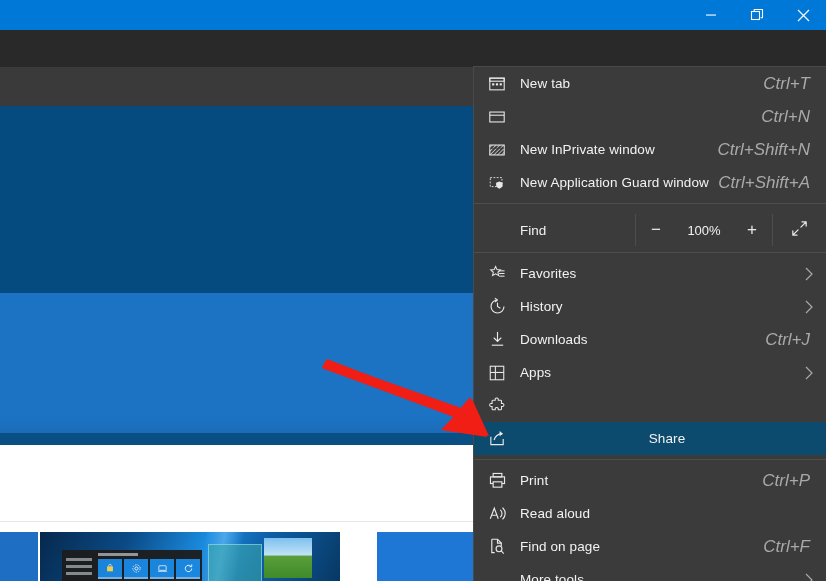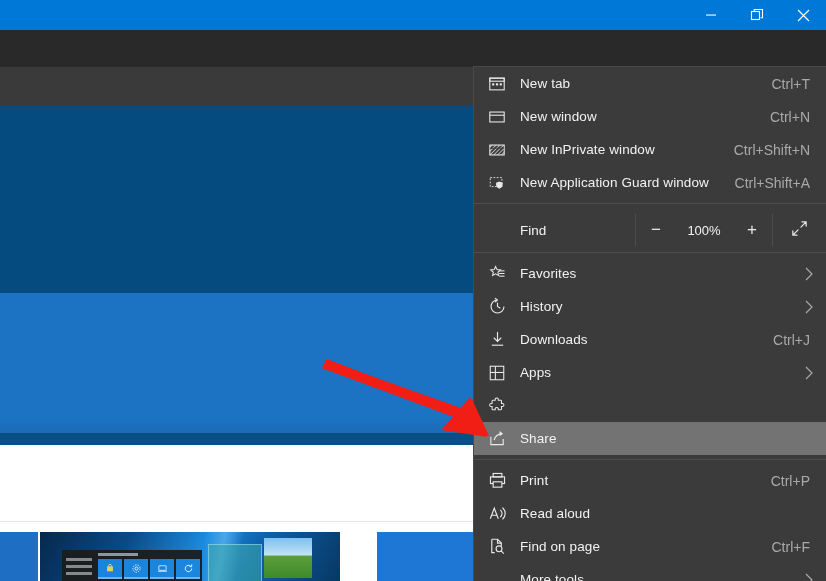--- a/index.html
+++ b/index.html
@@ -76,23 +76,23 @@
   .menu{
     position:absolute;left:474px;top:67px;width:352px;
     background:#3B3B3B;color:#ffffff;
     box-shadow:0 0 0 1px #4a4a4a;
   }
   .mi{
     height:33px;display:flex;align-items:center;padding:0 12px 0 0;position:relative;cursor:default;
   }
   .mi .ic{width:46px;min-width:46px;display:flex;align-items:center;justify-content:center;}
   .mi .lbl{flex:1;font-size:13.5px;color:#F2F2F2;letter-spacing:.1px;}
-  .mi .acc{font-size:14px;color:#A9A9A9;margin-left:auto;padding-right:4px;}
+  .mi .acc{font-size:17px;color:#A9A9A9;margin-left:auto;padding-right:4px;font-style:italic;}
   .mi .chev{margin-left:auto;color:#A9A9A9;display:flex;align-items:center;}
-  .mi.hover{background:#737373;}
+  .mi.hover{background:#0c4a6e;text-align:center;}
   .mi.noicon .lbl{padding-left:46px;}
   .divider{height:1px;background:#4E4E4E;margin:4px 0;}
   .divider.tight{margin:0;}
   
   .zoomrow{height:44px;display:flex;align-items:stretch;}
   .zoomrow .zlabel{display:flex;align-items:center;width:176px;padding-left:46px;
     font-size:13.5px;color:#F2F2F2;box-sizing:border-box;}
   .zsep{width:1px;background:#4E4E4E;margin:6px 0;}
   .zctrl{flex:1;display:flex;align-items:center;justify-content:center;gap:2px;}
   .zbtn{width:40px;height:44px;display:flex;align-items:center;justify-content:center;
@@ -244,21 +244,20 @@
     <span class="acc">Ctrl+T</span>
   </div>
 
   <div class="mi">
     <span class="ic">
       <svg width="18" height="18" viewBox="0 0 20 20">
         <rect x="2" y="4.5" width="16" height="11" fill="none" stroke="#E8E8E8" stroke-width="1.2"></rect>
         <line x1="2" y1="8" x2="18" y2="8" stroke="#E8E8E8" stroke-width="1.2"></line>
       </svg>
     </span>
-    <span class="lbl">New window</span>
     <span class="acc">Ctrl+N</span>
   </div>
 
   <div class="mi">
     <span class="ic">
       <svg width="18" height="18" viewBox="0 0 20 20">
         <defs>
             <pattern id="hatch" width="3" height="3" patternTransform="rotate(45)" patternUnits="userSpaceOnUse">
           <line x1="0" y1="0" x2="0" y2="3" stroke="#E8E8E8" stroke-width="1.5"></line>
             </pattern>

